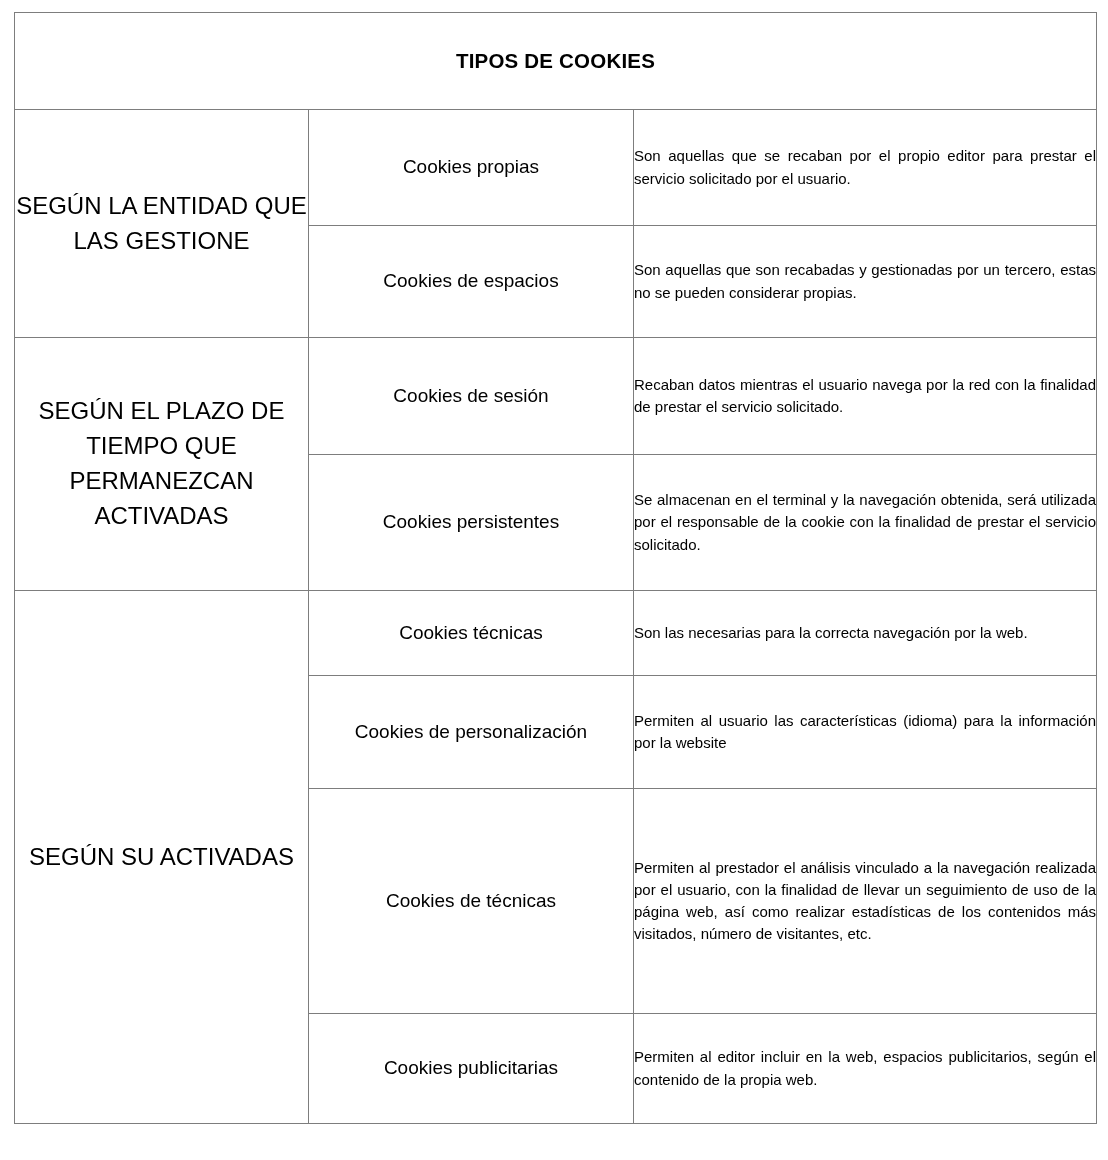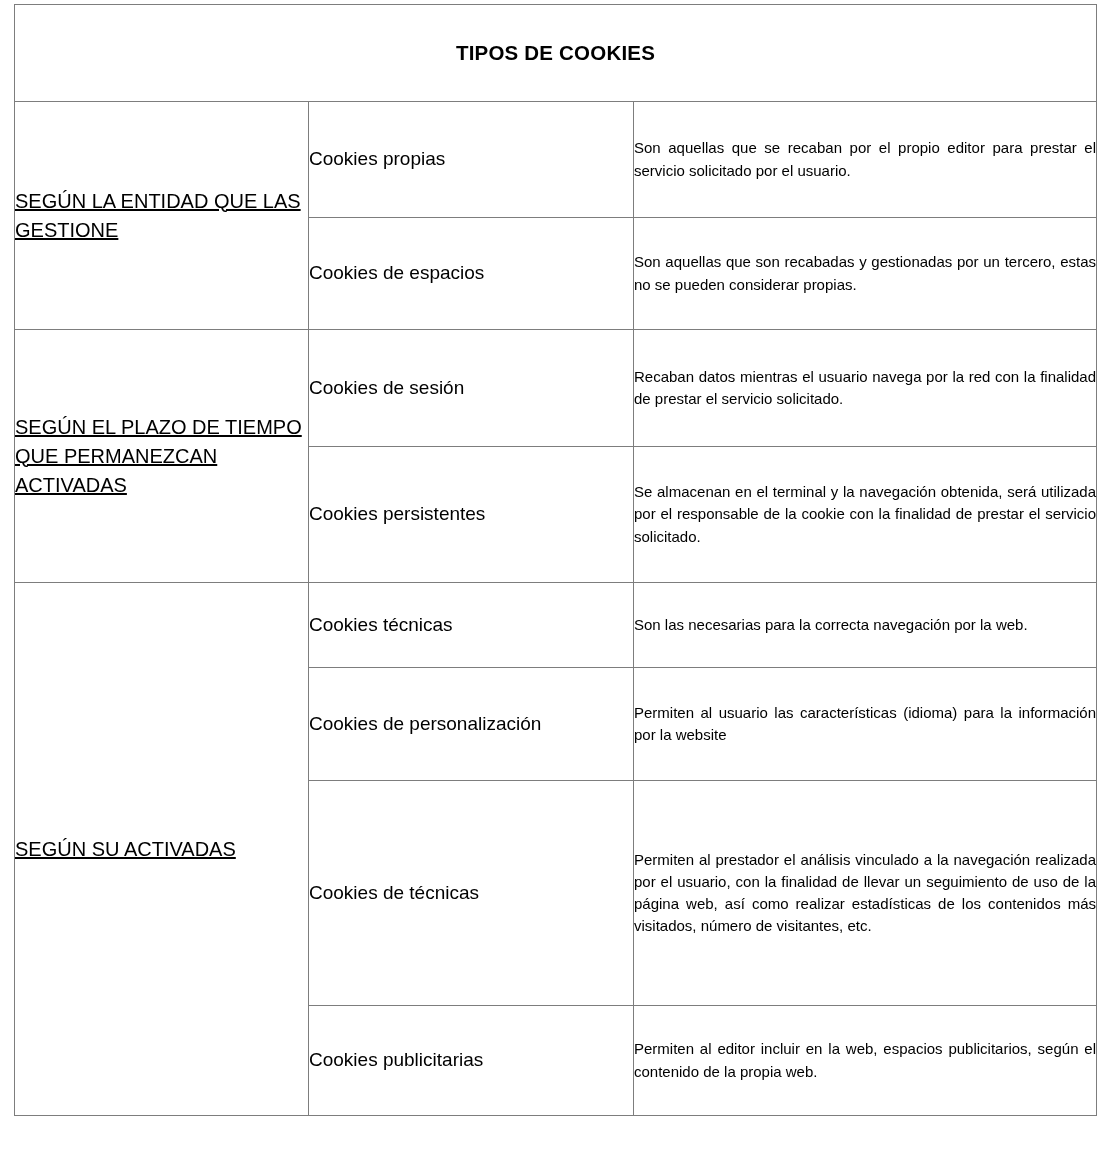--- a/index.html
+++ b/index.html
@@ -14,21 +14,21 @@
     font-family: "Liberation Sans", sans-serif;
     color: #000000;
     -webkit-font-smoothing: antialiased;
   }
 
   .page {
     position: relative;
     width: 1108px;
     height: 1160px;
     box-sizing: border-box;
-    padding: 4px 12px 18px 14px;
+    padding: 12px 12px 18px 14px;
   }
 
   table.cookies-table {
     width: 1082px;
     border-collapse: collapse;
     table-layout: fixed;
     border: 1.5px solid #4a4a4a;
   }
 
   table.cookies-table td,
@@ -47,33 +47,32 @@
     height: 96px;
     text-align: center;
     vertical-align: middle;
     font-weight: bold;
     font-size: 20.5px;
     letter-spacing: 0.2px;
   }
 
   .cat-cell {
     padding: 10px 16px 10px 22px;
-    font-size: 20px;
+    font-size: 24px;
     line-height: 1.45;
     vertical-align: middle;
-    text-align: left;
-    text-decoration: underline;
+    text-align: center;
   }
 
   .type-cell {
     padding: 10px 14px 10px 19px;
     font-size: 19px;
     line-height: 1.4;
     vertical-align: middle;
-    text-align: left;
+    text-align: center;
   }
 
   .desc-cell {
     padding: 12px 14px 12px 15px;
     font-size: 15px;
     line-height: 1.47;
     vertical-align: middle;
     text-align: justify;
     text-justify: inter-word;
     hyphens: none;

